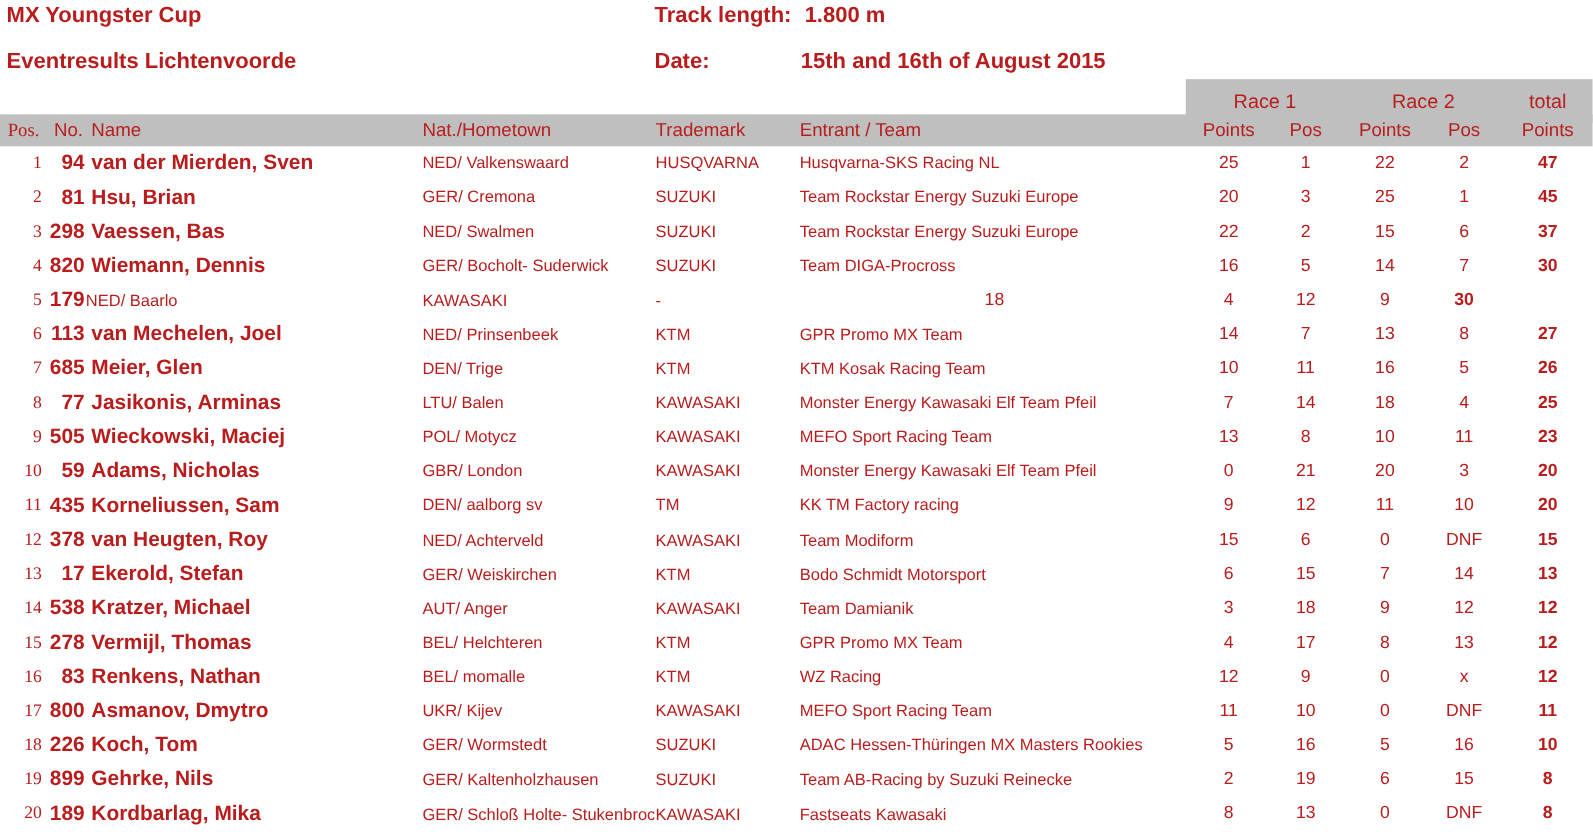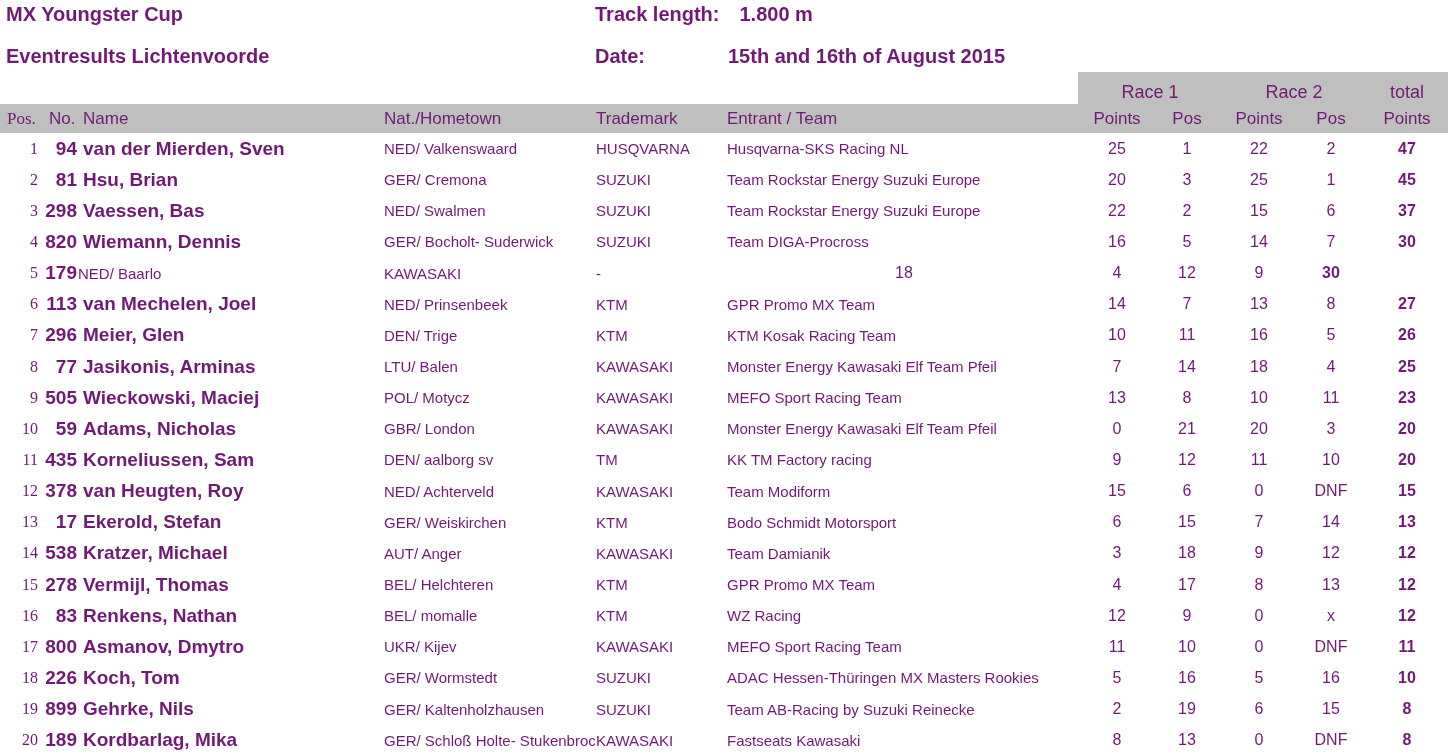--- a/index.html
+++ b/index.html
@@ -1,30 +1,30 @@
 <!DOCTYPE html>
 <html><head>
 <meta charset="utf-8">
 <style>
   html,body{margin:0;padding:0;background:#fff;}
   .sheet{
     position:relative;
     width:1448px;height:756px;
     background:#fff;
     font-family:"Liberation Sans",sans-serif;
-    color:#701a75;
+    color:#b91c1c;
     overflow:hidden;
   }
   
   .title-line{position:absolute;left:6px;font-size:20px;font-weight:bold;white-space:nowrap;}
   .series-title{top:3px;}
   .event-title{top:45px;}
   .meta-line{position:absolute;font-size:20px;font-weight:bold;white-space:nowrap;}
   .track-line{left:595px;top:3px;}
-  .track-line .value{margin-left:20px;}
+  .track-line .value{margin-left:12px;}
   .date-label{left:595px;top:45px;}
   .date-value{left:728px;top:45px;}
   
   .band{background:#bfbfbf;position:absolute;}
   .race-band{left:1078px;top:72px;width:370px;height:40px;display:flex;align-items:center;font-size:18px;}
   .race-band .grp{text-align:center;}
   .grp-race1{width:144px;}
   .grp-race2{width:144px;}
   .grp-total{width:82px;}
   .colhead-band{left:0;top:104px;width:1448px;height:29px;font-size:17px;}
@@ -180,21 +180,21 @@
         <div class="cell c-num">7</div>
         <div class="cell c-num">13</div>
         <div class="cell c-num">8</div>
         <div class="cell c-num c-total">27</div>
       </div>
     </div>
 
     <div class="data-row">
       <div class="grid-row">
         <div class="cell c-pos">7</div>
-        <div class="cell c-no">296</div>
+        <div class="cell c-no">685</div>
         <div class="cell c-name">Meier, Glen</div>
         <div class="cell c-nat">DEN/ Trige</div>
         <div class="cell c-tm">KTM</div>
         <div class="cell c-ent">KTM Kosak Racing Team</div>
         <div class="cell c-num">10</div>
         <div class="cell c-num">11</div>
         <div class="cell c-num">16</div>
         <div class="cell c-num">5</div>
         <div class="cell c-num c-total">26</div>
       </div>

